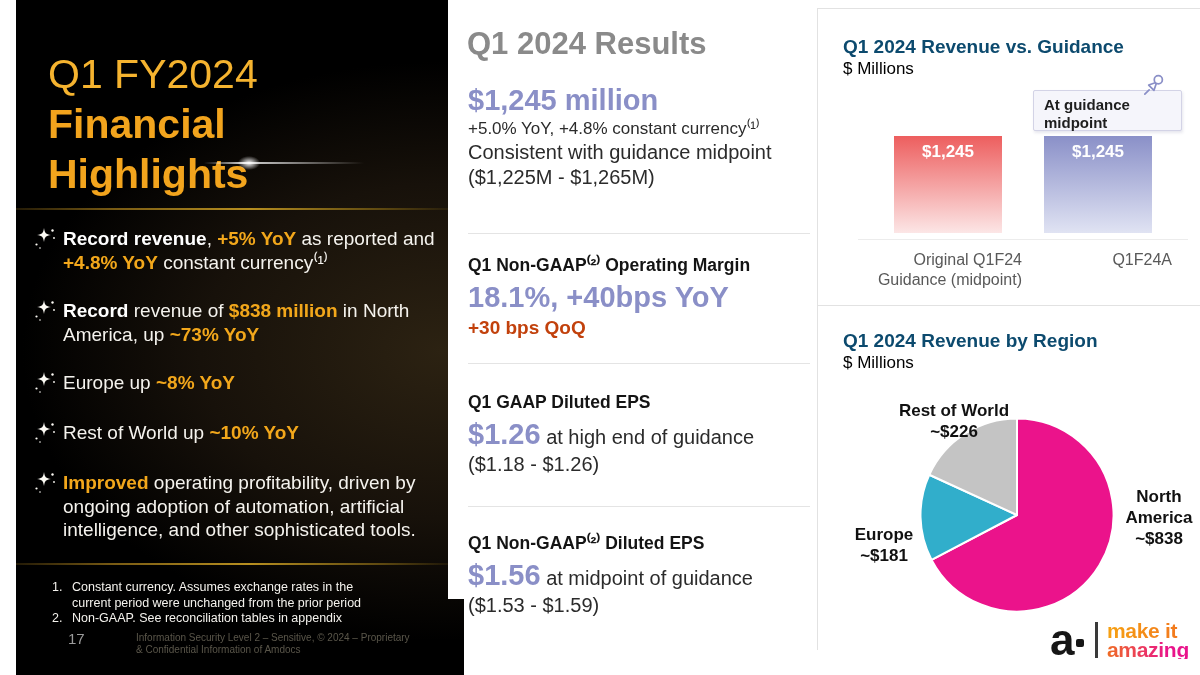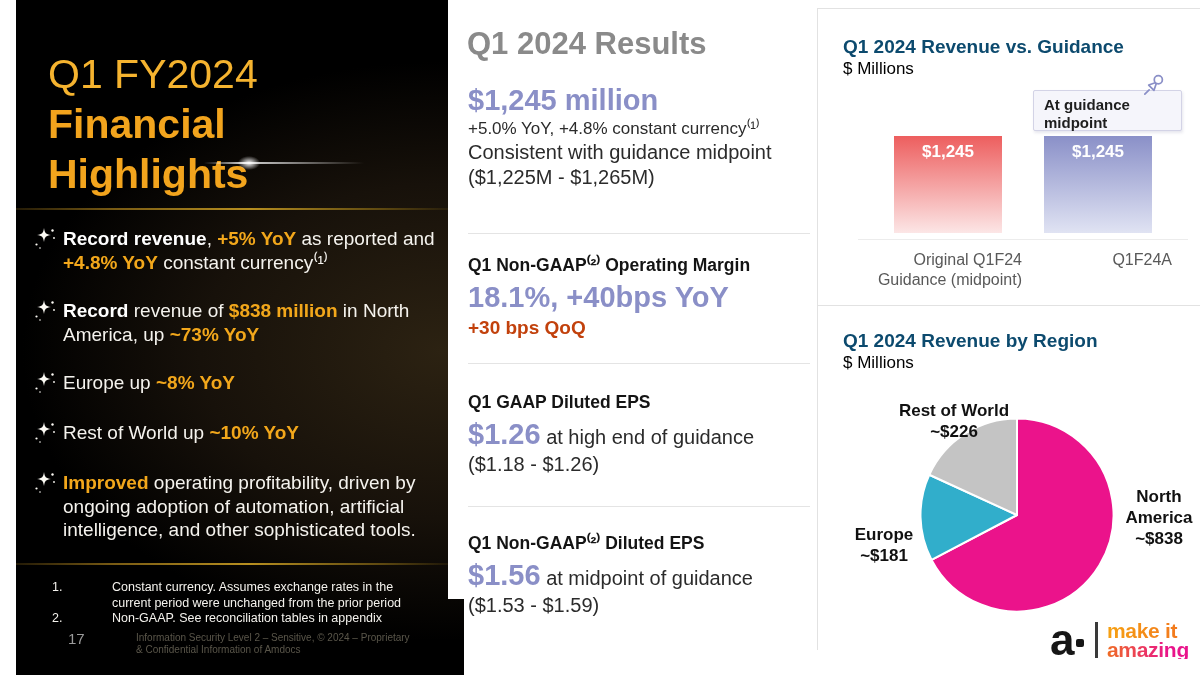--- a/index.html
+++ b/index.html
@@ -22,21 +22,21 @@
   .highlights-list{position:absolute;left:16px;top:227px;width:424px;list-style:none;margin:0;padding:0;}
   .highlights-list li{display:flex;gap:5px;margin-bottom:25px;align-items:flex-start;}
   .sparkle{flex:0 0 26px;width:26px;height:26px;margin-top:-1px;}
   .bullet-text{font-size:19px;line-height:23.5px;color:#F5F3EE;margin:0;}
   .seg-w{color:#F5F3EE;}
   .seg-wb{color:#FFFFFF;font-weight:700;}
   .seg-g{color:#F2A71B;font-weight:700;}
   .footnotes{position:absolute;left:36px;top:580px;width:352px;}
   .footnote{display:flex;font-size:12.5px;line-height:15.5px;color:#F4F2ED;}
   .footnote .num{flex:0 0 20px;}
-  .footnote .ftx{width:318px;margin-left:40px;}
+  .footnote .ftx{width:318px;}
   .page-number{position:absolute;left:52px;top:630px;font-size:15px;color:#9B9B9B;}
   .confid{position:absolute;left:120px;top:632px;width:274px;font-size:10px;line-height:12px;color:#5A564A;}
 
   
   .center-panel{position:absolute;left:448px;top:0;width:370px;height:599px;background:#fff;}
   .results-header{position:absolute;left:19px;top:26px;font-size:31px;font-weight:700;color:#8A8A8A;margin:0;}
   .result-block{position:absolute;left:20px;width:344px;}
   .rb-title{font-size:17.5px;font-weight:700;color:#141414;margin:0 0 3px 0;}
   .rb-line{margin:0;}
   .seg-big{font-size:29px;font-weight:700;color:#8A8FC7;line-height:36px;}

